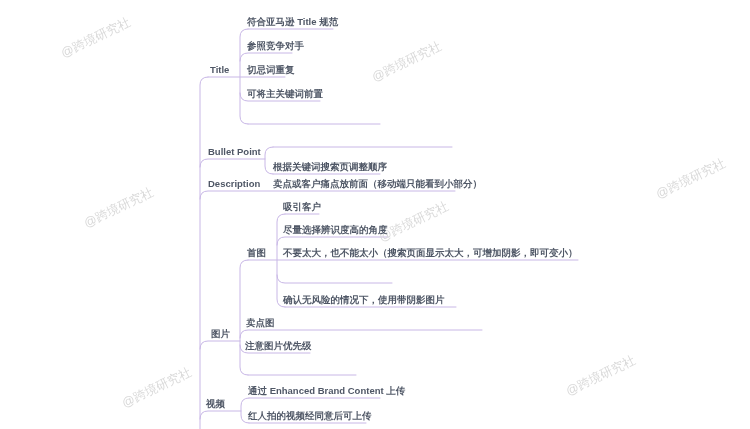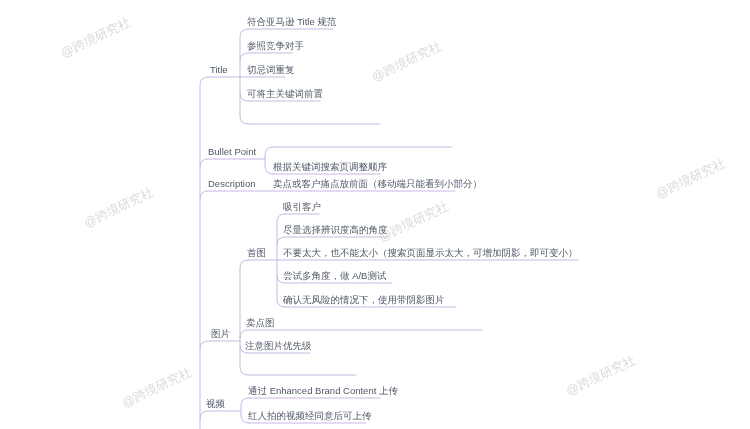--- a/index.html
+++ b/index.html
@@ -2,21 +2,21 @@
 <html><head>
 <meta charset="utf-8">
 <style>
   html,body{margin:0;padding:0;background:#fff;}
   #canvas{
     position:relative;width:750px;height:429px;overflow:hidden;background:#ffffff;
     font-family:"Liberation Sans","DejaVu Sans",sans-serif;
   }
   .node{
     position:absolute;font-size:9.5px;line-height:13px;color:#4f5766;
-    white-space:nowrap;cursor:default;
+    white-space:nowrap;cursor:default;font-weight:bold;
   }
   .wm{
     position:absolute;font-size:12.5px;color:#d9d9d9;white-space:nowrap;
     transform:rotate(-26deg);transform-origin:left center;user-select:none;
   }
   svg.links{position:absolute;left:0;top:0;}
 </style>
 </head>
 <body>
 
@@ -82,21 +82,20 @@
   <span class="node" style="left:247px;top:87px">可将主关键词前置</span>
 
   <span class="node" style="left:273px;top:160px">根据关键词搜索页调整顺序</span>
 
   <span class="node" style="left:273px;top:177px">卖点或客户痛点放前面（移动端只能看到小部分）</span>
 
   <span class="node" style="left:247px;top:246px">首图</span>
   <span class="node" style="left:283px;top:200px">吸引客户</span>
   <span class="node" style="left:283px;top:223px">尽量选择辨识度高的角度</span>
   <span class="node" style="left:283px;top:246px">不要太大，也不能太小（搜索页面显示太大，可增加阴影，即可变小）</span>
-  <span class="node" style="left:283px;top:269px">尝试多角度，做 A/B测试</span>
   <span class="node" style="left:283px;top:293px">确认无风险的情况下，使用带阴影图片</span>
   <span class="node" style="left:246px;top:316px">卖点图</span>
   <span class="node" style="left:245px;top:339px">注意图片优先级</span>
 
   <span class="node" style="left:248px;top:384px">通过 Enhanced Brand Content 上传</span>
   <span class="node" style="left:248px;top:409px">红人拍的视频经同意后可上传</span>
 
 </div>
 
 </body></html>

